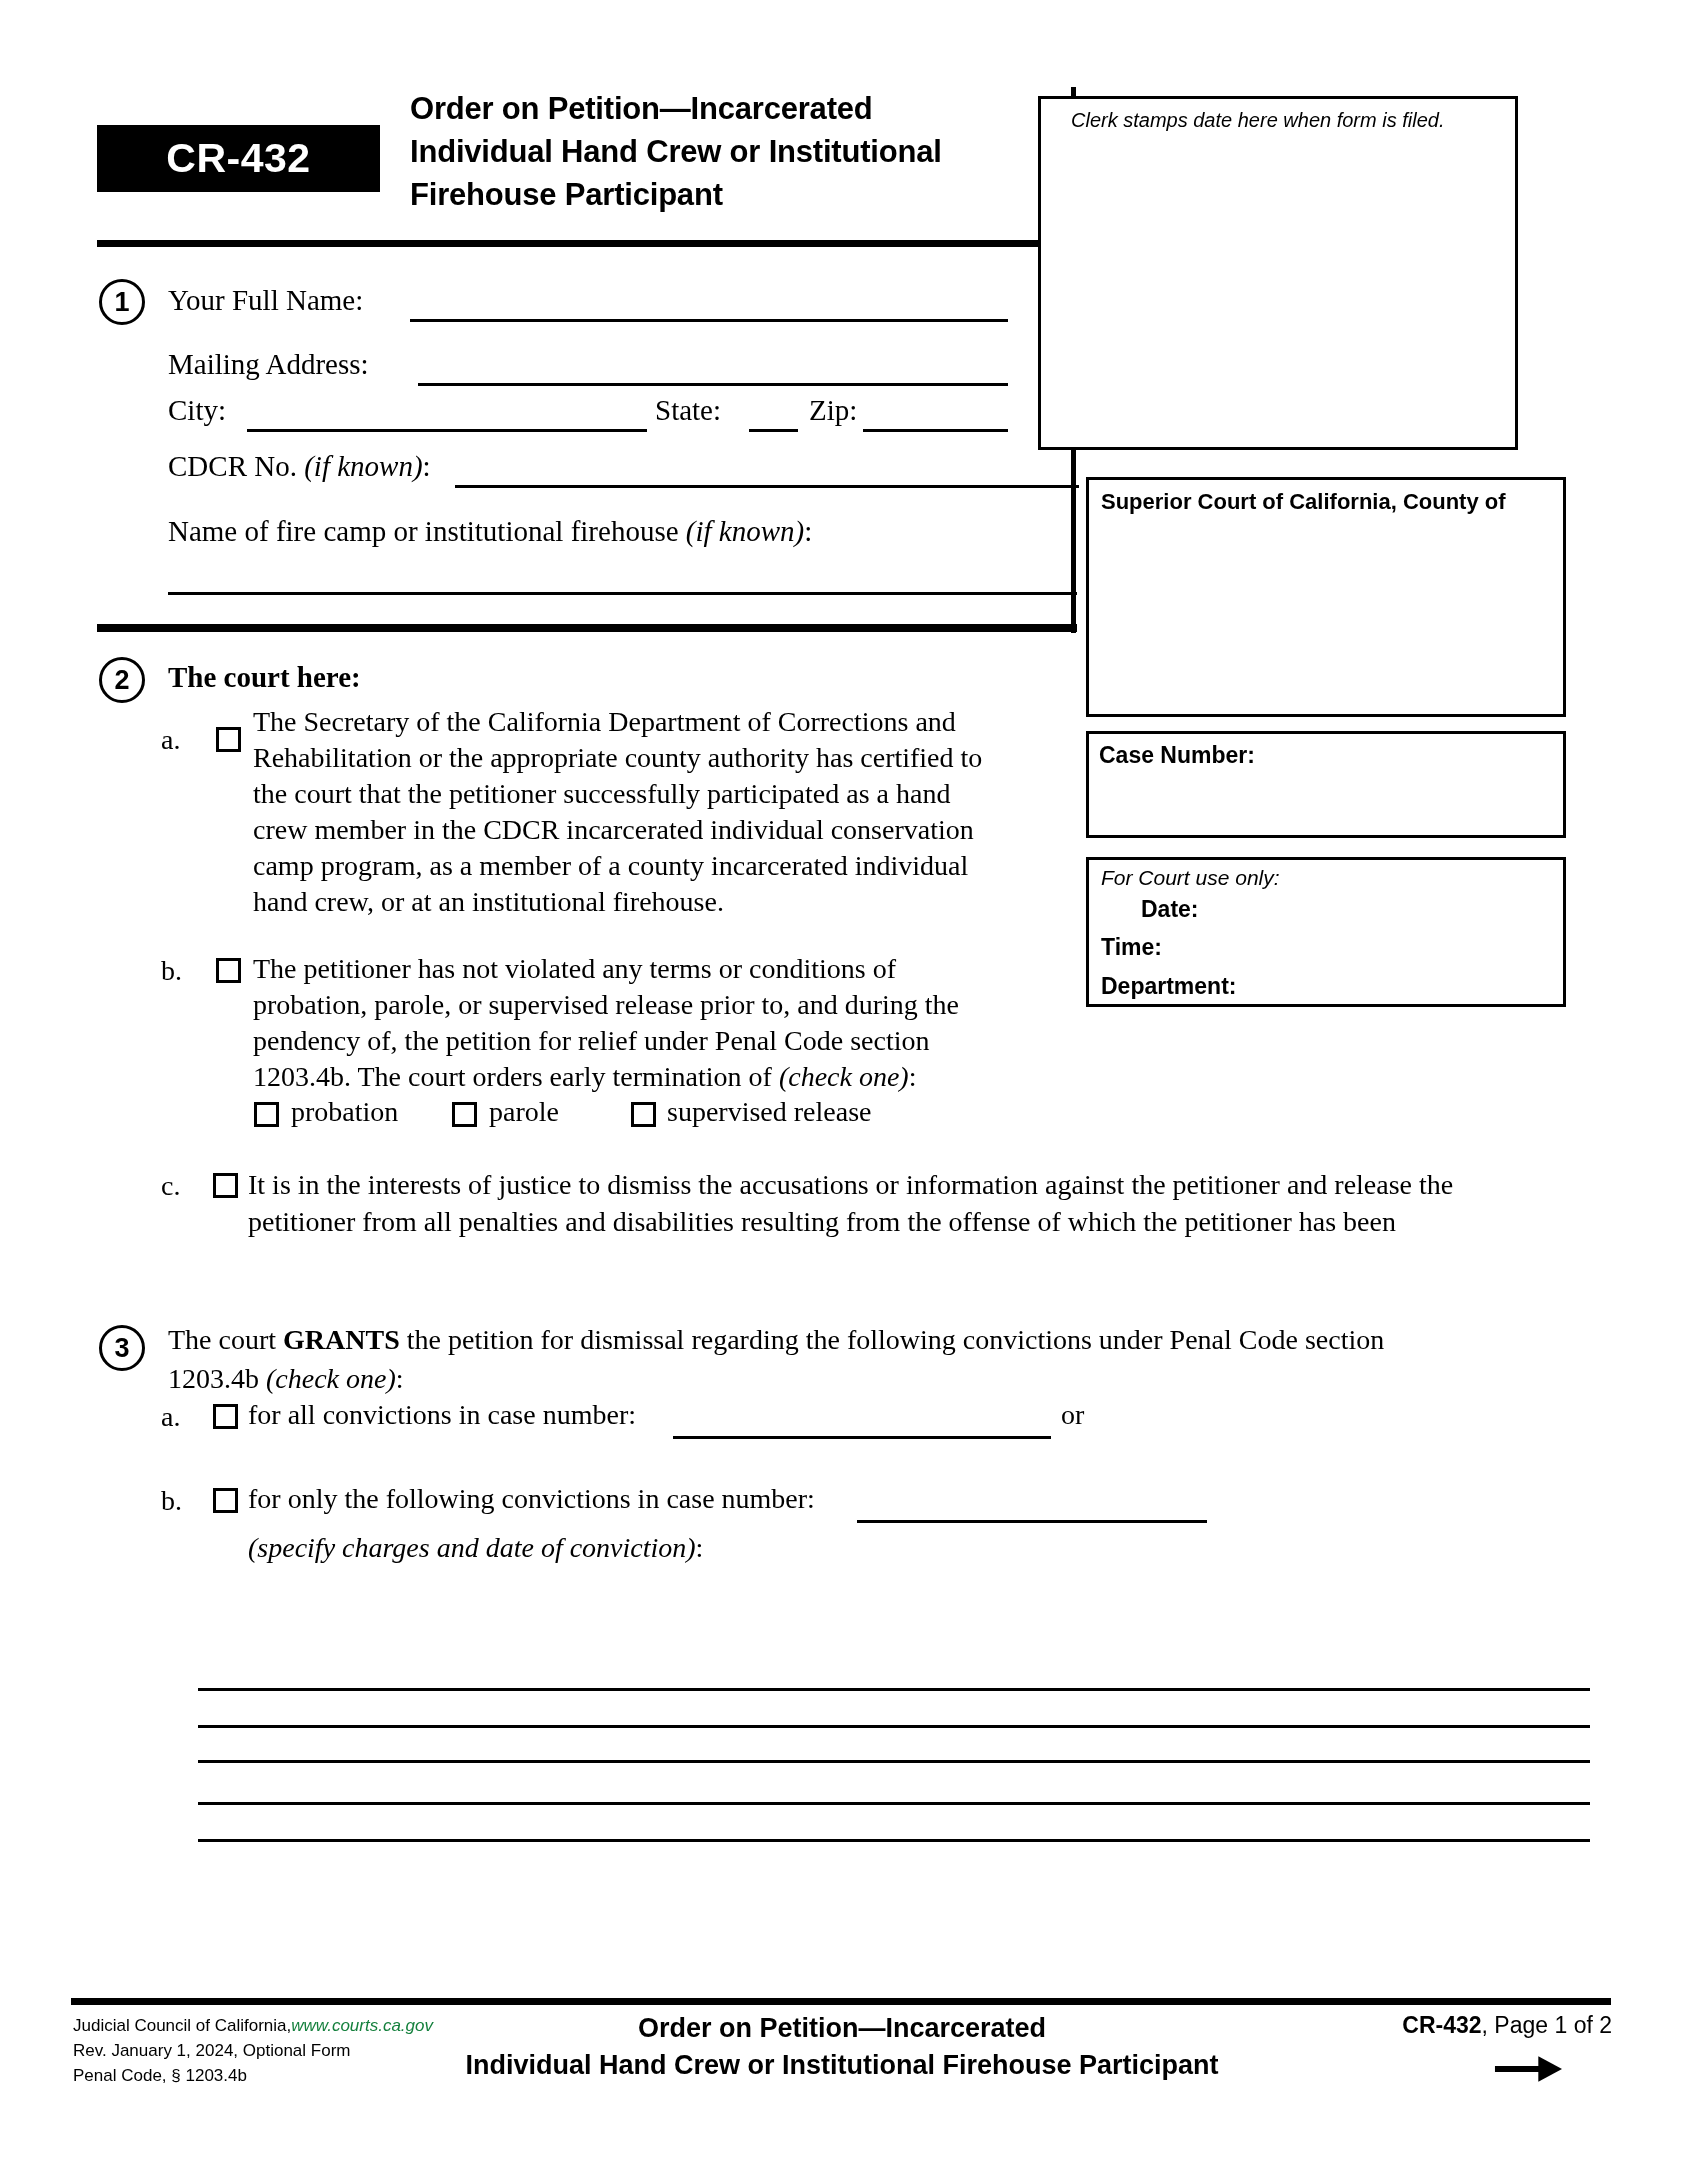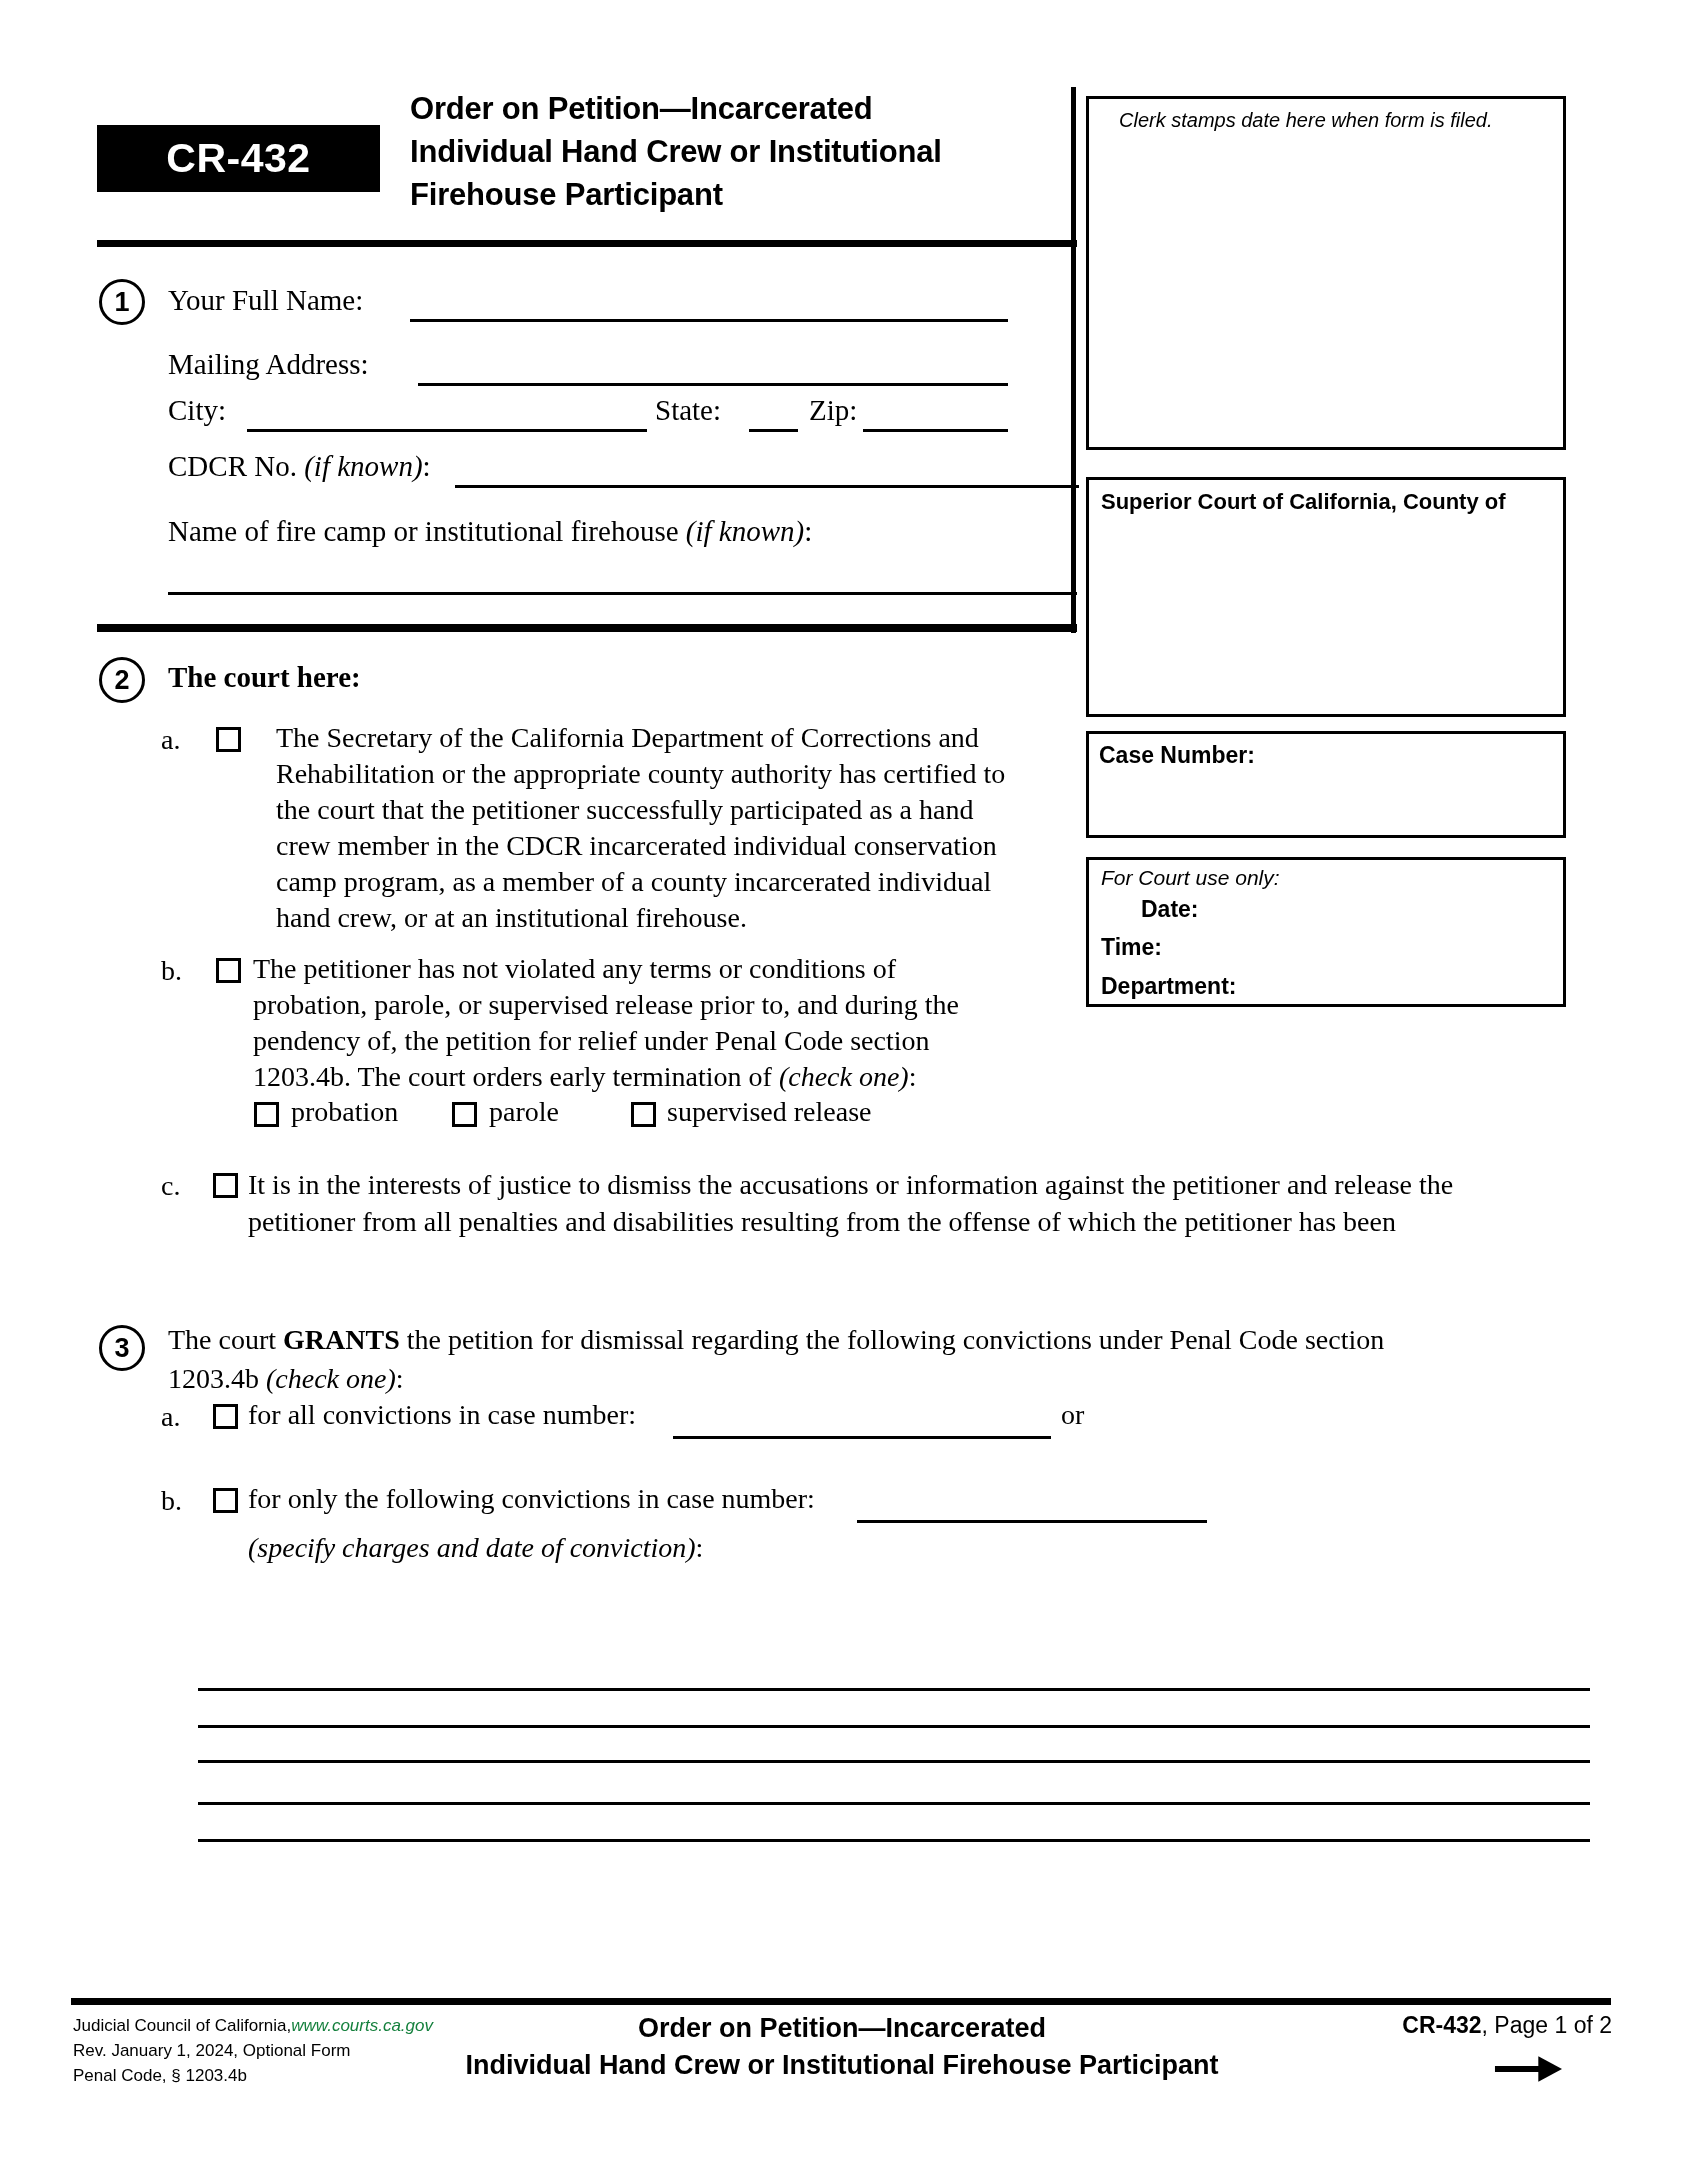--- a/index.html
+++ b/index.html
@@ -67,21 +67,21 @@
     width: 5px; height: 546px;
   }
 
   
   .box {
     border: 3px solid #000;
     background: #fff;
     box-sizing: border-box;
   }
   #clerk-stamp-box {
-    left: 1086px; top: 96px;
+    left: 1038px; top: 96px;
     width: 480px; height: 354px; text-decoration: underline;
   }
   #clerk-stamp-label {
     position: absolute;
     left: 30px; top: 10px;
     font-family: "Liberation Sans", "DejaVu Sans", sans-serif;
     font-style: italic;
     font-size: 20px;
   }
   #court-name-box {
@@ -274,21 +274,21 @@
   <div class="abs rule" id="section1-thin-rule"></div>
   <div class="abs field-label" style="left:174px; top:558px; width:891px;"></div>
 
   <div class="abs rule" id="section-divider-thick"></div>
 
   <div class="abs circle-num" style="left:99px; top:657px;">2</div>
   <div class="abs bold" style="left:168px; top:661px; font-size:29px;">The court here:</div>
 
   <div class="abs item-letter" style="left:161px; top:724px;">a.</div>
   <span class="abs checkbox" style="left:216px; top:727px;"></span>
-  <div class="abs body-text" style="left:253px; top:720px; width:792px;margin-left:23px;">
+  <div class="abs body-text" style="left:253px; top:704px; width:792px;">
     <div>The Secretary of the California Department of Corrections and</div>
     <div>Rehabilitation or the appropriate county authority has certified to</div>
     <div>the court that the petitioner successfully participated as a hand</div>
     <div>crew member in the CDCR incarcerated individual conservation</div>
     <div>camp program, as a member of a county incarcerated individual</div>
     <div>hand crew, or at an institutional firehouse.</div>
   </div>
 
   <div class="abs item-letter" style="left:161px; top:955px;">b.</div>
   <span class="abs checkbox" style="left:216px; top:958px;"></span>

